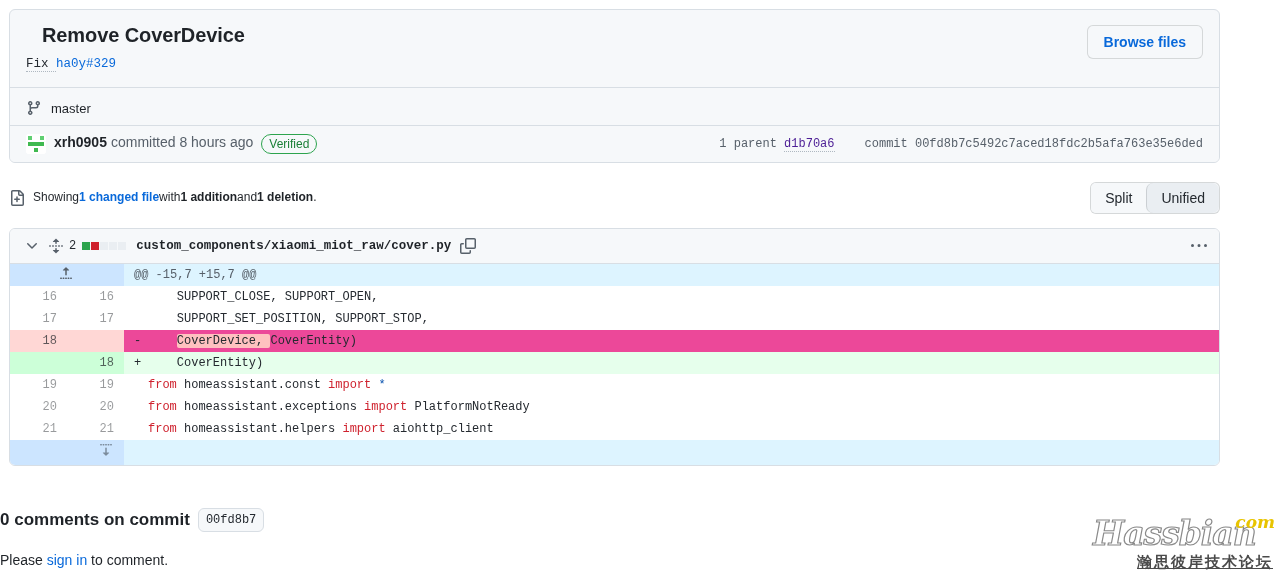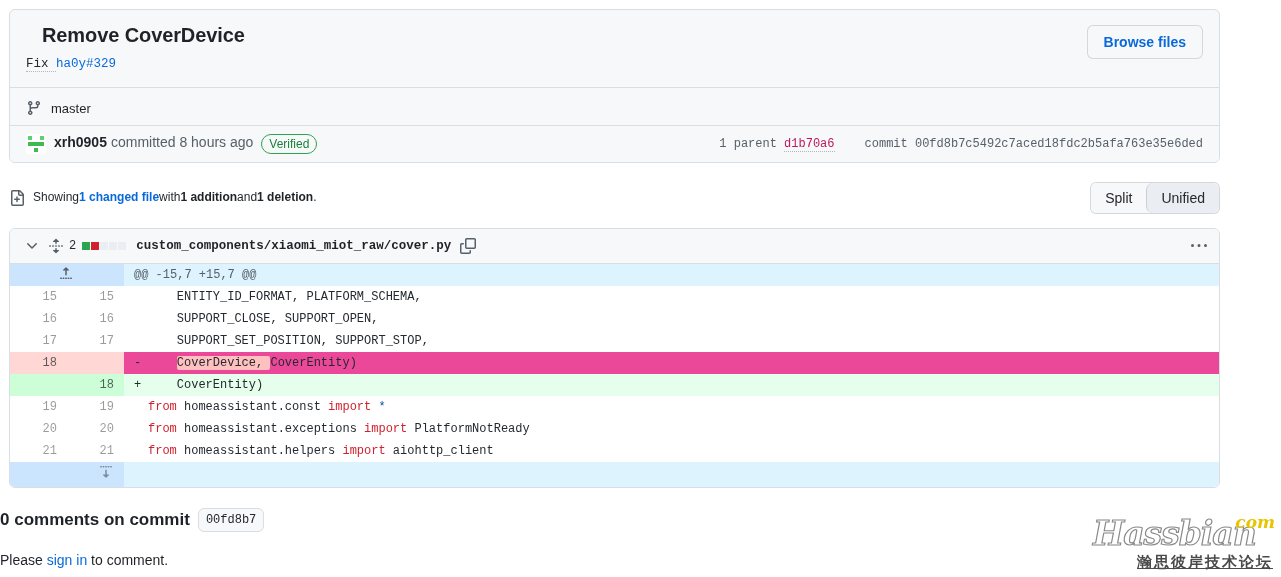--- a/index.html
+++ b/index.html
@@ -148,21 +148,21 @@
     align-items: center;
     flex: 0 0 auto;
     font-family: "Liberation Mono", "DejaVu Sans Mono", monospace;
     font-size: 12px;
     color: #57606a;
     white-space: nowrap;
   }
   .meta-right .group { margin-left: 30px; }
   .meta-right .label { color: #57606a; }
   .meta-right .sha {
-    color: #be185d;
+    color: #4c1d95;
     border-bottom: 1px dotted #afb8c1;
   }
   .meta-right .sha-plain { color: #57606a; }
 
   
   .toolbar {
     position: absolute;
     left: 9px;
     top: 183px;
     width: 1211px;
@@ -520,25 +520,20 @@
             <span class="expander">
               <svg width="16" height="16" viewBox="0 0 16 16" fill="currentColor" aria-hidden="true">
                 <path d="M8.177 1.177a.25.25 0 0 0-.354 0L4.927 4.073A.25.25 0 0 0 5.104 4.5H7.25v4.25a.75.75 0 0 0 1.5 0V4.5h2.146a.25.25 0 0 0 .177-.427L8.177 1.177Z"></path>
                 <path d="M2 12.25a.75.75 0 0 1 .75-.75h.5a.75.75 0 0 1 0 1.5h-.5a.75.75 0 0 1-.75-.75Zm3.25-.75a.75.75 0 0 0 0 1.5h.5a.75.75 0 0 0 0-1.5h-.5Zm2.5 0a.75.75 0 0 0 0 1.5h.5a.75.75 0 0 0 0-1.5h-.5Zm2.5 0a.75.75 0 0 0 0 1.5h.5a.75.75 0 0 0 0-1.5h-.5Zm2.5 0a.75.75 0 0 0 0 1.5h.5a.75.75 0 0 0 0-1.5h-.5Z"></path>
               </svg>
             </span>
           </td>
           <td class="code">@@ -15,7 +15,7 @@</td>
         </tr>
 
-        <tr class="ctx">
-          <td class="ln">15</td>
-          <td class="ln">15</td>
-          <td class="code"><span class="marker"> </span><span class="tok-pl">    ENTITY_ID_FORMAT, PLATFORM_SCHEMA,</span></td>
-        </tr>
 
         <tr class="ctx">
           <td class="ln">16</td>
           <td class="ln">16</td>
           <td class="code"><span class="marker"> </span><span class="tok-pl">    SUPPORT_CLOSE, SUPPORT_OPEN,</span></td>
         </tr>
 
         <tr class="ctx">
           <td class="ln">17</td>
           <td class="ln">17</td>

